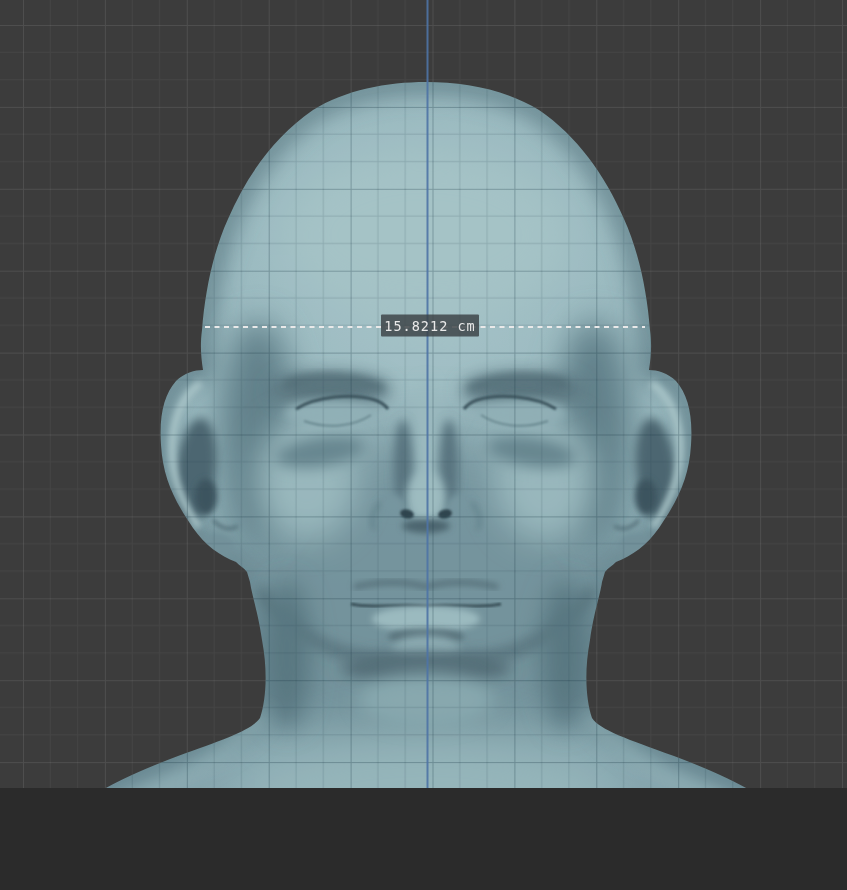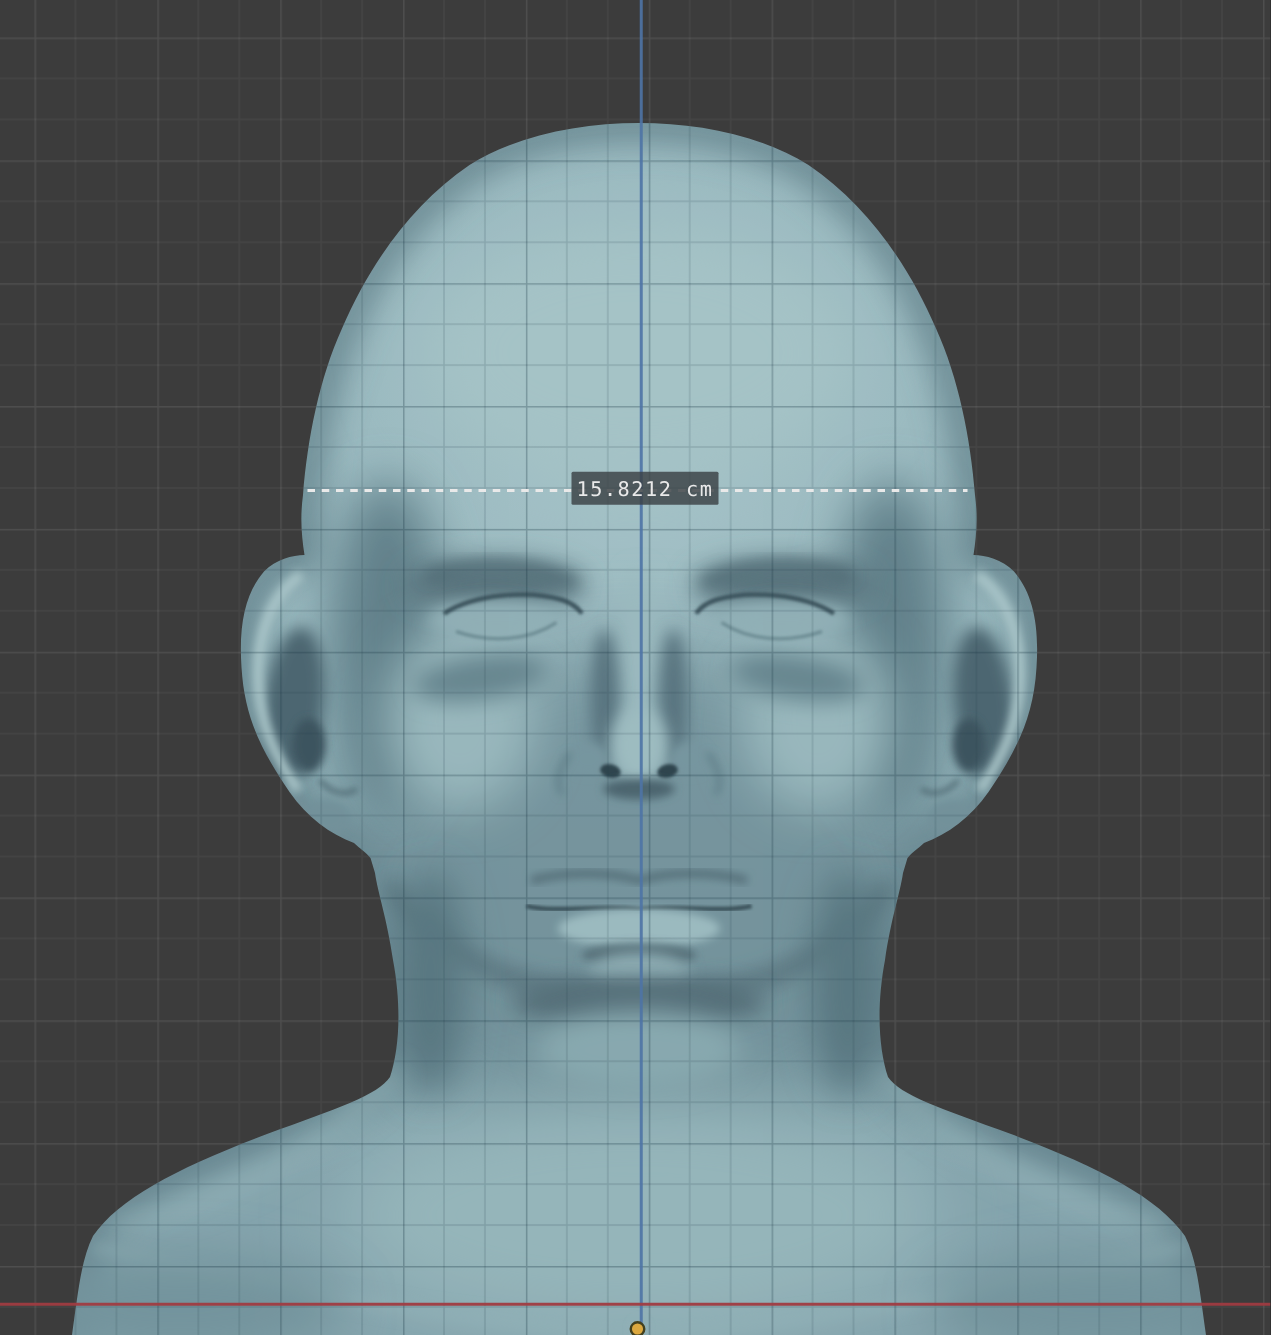--- a/index.html
+++ b/index.html
@@ -1,18 +1,18 @@
 <!DOCTYPE html>
 <html><head>
 <meta charset="utf-8">
 <style>
   html,body{margin:0;padding:0;background:#2b2b2b;}
   .viewport{
     position:relative;
-    width:847px;height:890px;
+    width:847px;height:788px;
     overflow:hidden;
     font-family:"DejaVu Sans Mono", monospace;
   }
   svg{display:block;}
   text.measure{
     font-family:"DejaVu Sans Mono", monospace;
     font-size:13.5px;
     letter-spacing:1px;
   }
 </style>

